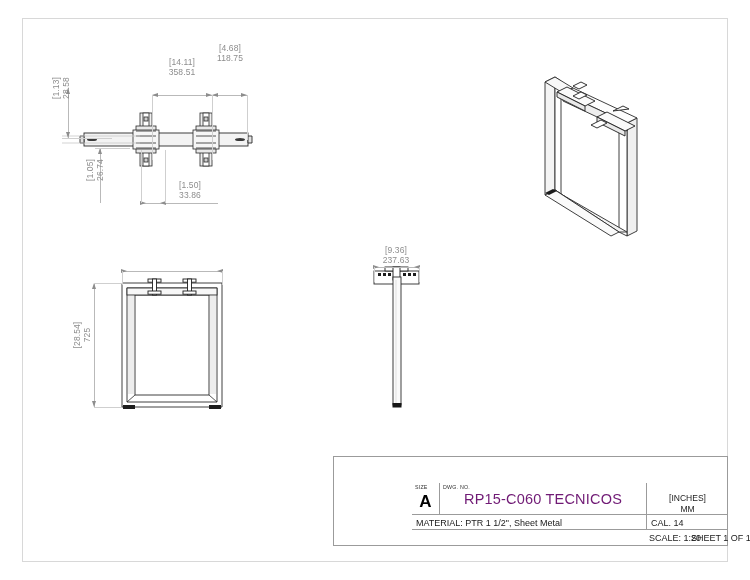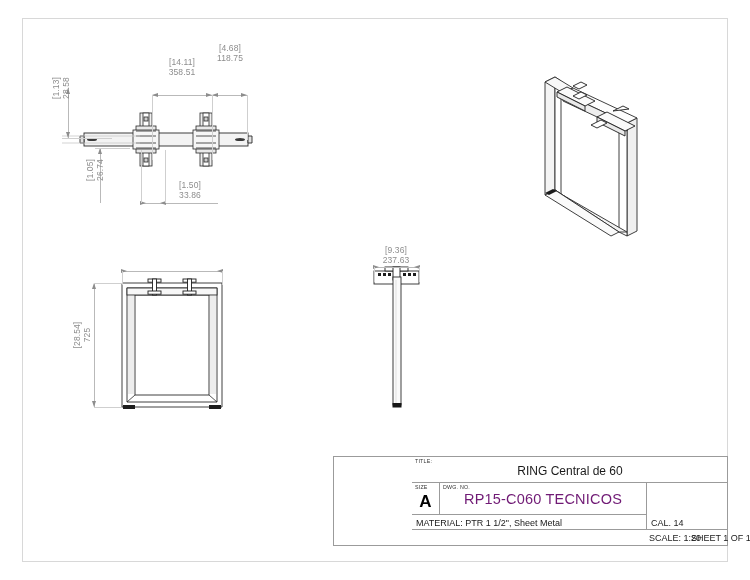--- a/index.html
+++ b/index.html
@@ -385,35 +385,37 @@
         <path d="M98 56 L108 51 L114 54 Z" fill="#ffffff"></path>
       </g>
 
       <path d="M30 138 L38 134 L42 136 L34 140 Z" fill="#1b1b1b" stroke="none"></path>
     </svg>
   </div>
 
   <div id="title-block">
 
 
-    <div class="tb-cell" style="left:78px; top:0; width:316px; height:26px; border-right:0;">
-      <span class="tb-label">TITLE:</span>
-      <div class="tb-value-center" id="tb-title-value">RING Central de 60</div>
-    </div>
 
     <div class="tb-cell" style="left:78px; top:26px; width:28px; height:32px;">
       <span class="tb-label">SIZE</span>
       <div class="tb-value-center" id="tb-size-value">A</div>
     </div>
 
     <div class="tb-cell" style="left:106px; top:26px; width:207px; height:32px;">
       <span class="tb-label">DWG. NO.</span>
       <div class="tb-value-center" id="tb-dwg-value">RP15-C060 TECNICOS</div>
     </div>
 
+    <div class="tb-cell" style="left:313px; top:26px; width:81px; height:32px; border-right:0;">
+      <div class="tb-value-center" id="tb-units">
+        <span>[INCHES]</span><br>
+        <span>MM</span>
+      </div>
+    </div>
 
     <div class="tb-cell" style="left:78px; top:58px; width:235px; height:15px;">
       <span class="tb-line">MATERIAL: PTR 1 1/2", Sheet Metal</span>
     </div>
     <div class="tb-cell" style="left:313px; top:58px; width:81px; height:15px; border-right:0;">
       <span class="tb-line">CAL. 14</span>
     </div>
 
     <div class="tb-cell" style="left:313px; top:73px; width:81px; height:15px; border-right:0; border-bottom:0; overflow:visible;text-align:center;">
       <span class="tb-line" style="left:2px;">SCALE: 1:20</span>

